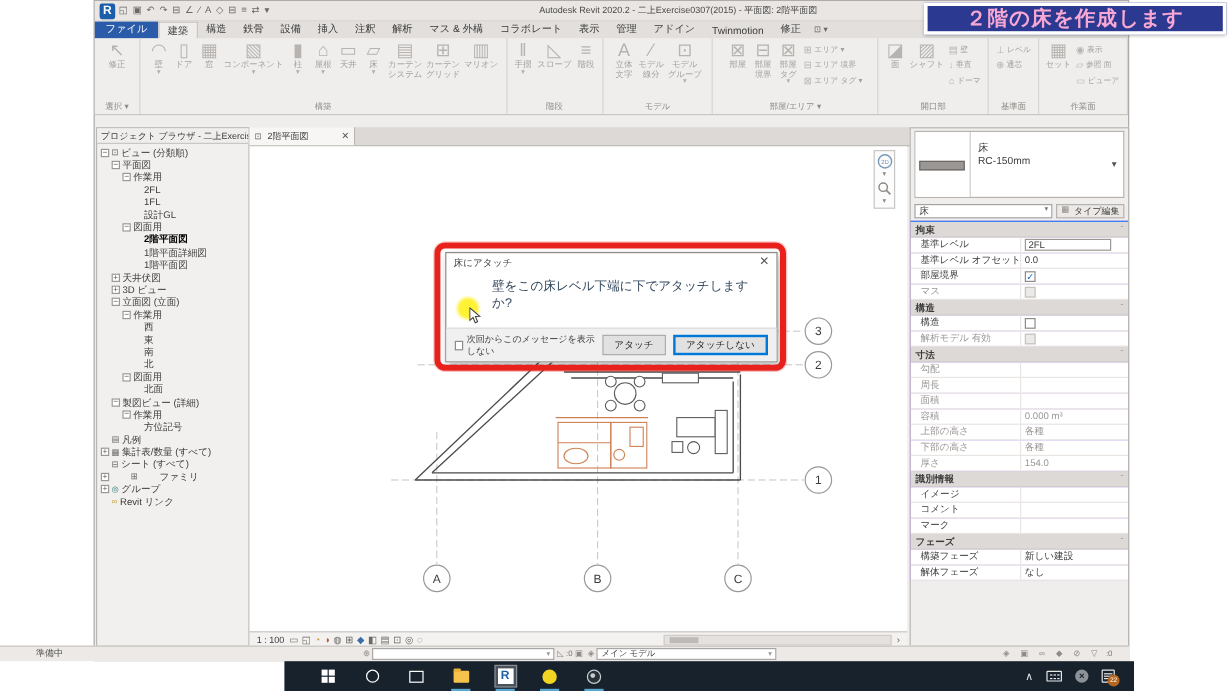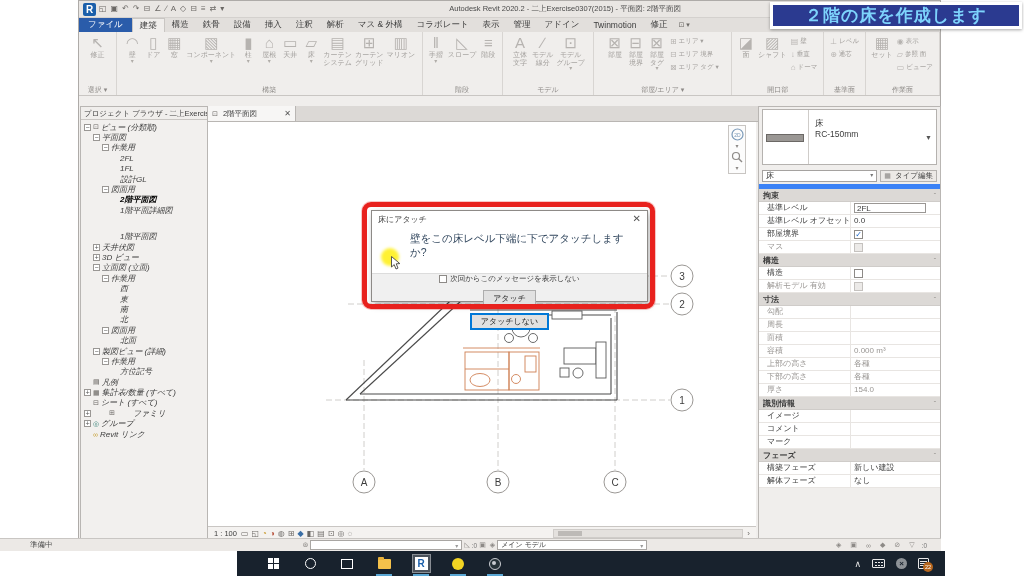--- a/index.html
+++ b/index.html
@@ -36,21 +36,21 @@
   .btn-big .ar{font-size:6px;color:#b0ada9;line-height:5px;}
   .btn-stack{display:flex;flex-direction:column;justify-content:flex-start;padding-top:1px;}
   .stk{display:flex;align-items:center;height:13px;gap:2px;padding:0 2px;}
   .stk .ic{font-size:8px;color:#b6b3b0;}
   .stk .lb{font-size:6.5px;color:#a3a09d;white-space:nowrap;}
 
   
   .browser{position:absolute;left:1px;top:105px;width:128px;height:433px;background:#f2f0ee;border:1px solid #b9b6b3;}
   .pb-title{height:13px;font-size:7.5px;line-height:13px;padding:0 3px;color:#3c3c3c;border-bottom:1px solid #c9c6c3;background:#f0eeec;white-space:nowrap;overflow:hidden;}
   .tree{padding-top:2px;}
-  .trow{height:10.4px;display:flex;align-items:center;font-size:8px;white-space:nowrap;color:#3c3c3c;font-style:italic;}
+  .trow{height:10.4px;display:flex;align-items:center;font-size:8px;white-space:nowrap;color:#3c3c3c;}
   .trow.bold{font-weight:bold;color:#000;}
   .ebox{width:7px;height:7px;border:1px solid #9a9794;background:#fff;font-size:7px;line-height:5px;text-align:center;color:#555;margin-right:2px;flex:0 0 auto;}
   .espace{width:9px;flex:0 0 auto;}
   .ticon{font-size:7px;margin-right:2px;flex:0 0 auto;}
 
   
   .viewtabs{position:absolute;left:129px;top:105px;width:677px;height:16px;background:#dcd9d6;border-bottom:1px solid #b9b6b3;display:flex;}
   .vtab{width:88px;background:#f7f6f5;border-right:1px solid #b9b6b3;display:flex;align-items:center;gap:3px;padding:0 4px;font-size:7.5px;}
   .canvas{position:absolute;left:129px;top:121px;width:548px;height:404px;background:#fff;overflow:hidden;}
   .navbar{position:absolute;right:10px;top:3px;width:18px;background:rgba(252,252,252,.92);border:1px solid #c8c5c2;display:flex;flex-direction:column;align-items:center;padding:2px 0;gap:2px;}
@@ -67,21 +67,21 @@
   .props{position:absolute;left:679px;top:105px;width:183px;height:433px;background:#f0eeec;border:1px solid #b9b6b3;display:flex;flex-direction:column;}
   .pp-title{height:14px;font-size:8px;line-height:14px;padding:0 4px;border-bottom:1px solid #c9c6c3;}
   .type-sel{margin:2px 3px;height:56px;background:#fff;border:1px solid #b5b2af;display:flex;align-items:stretch;position:relative;}
   .thumb{width:46px;border-right:1px solid #cfccc9;position:relative;background:#fff;flex:0 0 auto;}
   .thumb .slab{position:absolute;left:3px;top:24px;width:38px;height:8px;background:#9a9794;border:1px solid #6b6865;}
   .ts-text{padding:8px 4px 0 6px;font-size:8.5px;line-height:11px;}
   .ts-arrow{position:absolute;right:4px;top:24px;font-size:7px;color:#555;}
   .filter-row{display:flex;align-items:center;gap:3px;padding:1px 3px;height:17px;}
   .f-combo{flex:1;height:12px;background:#fff;border:1px solid #a5a2a0;font-size:8px;line-height:11px;padding:0 3px;display:flex;justify-content:space-between;align-items:center;}
   .f-btn{height:12px;border:1px solid #b5b2af;background:#ece9e6;font-size:7.5px;line-height:11px;padding:0 3px;display:flex;align-items:center;gap:2px;}
-  .pgrid{background:#6d28d9;border-top:5px solid #3b82f6;}
+  .pgrid{background:#6d28d9;border-top:1px solid #3b82f6;}
   .sec{height:13px;background:#dcd9d6;font-size:8px;font-weight:bold;line-height:13px;padding:0 4px;color:#3c3c3c;display:flex;justify-content:space-between;border-bottom:1px solid #cfccc9;}
   .prow{height:13px;display:flex;border-bottom:1px solid #e8e5e2;font-size:8px;background:#fff;}
   .prow .pl{width:92px;padding:0 0 0 8px;line-height:12px;border-right:1px solid #e8e5e2;white-space:nowrap;overflow:hidden;}
   .prow .pv{flex:1;padding:0 3px;line-height:12px;display:flex;align-items:center;}
   .muted{color:#9a9794;}
   .inputbox{border:1px solid #9a9794;background:#fff;height:10px;line-height:9px;padding:0 2px;min-width:72px;font-size:8px;}
   .cb{width:9px;height:9px;border:1px solid #8d8a87;background:#fff;font-size:8px;line-height:8px;text-align:center;color:#1a66c6;}
   .cb.dis{background:#eceae8;border-color:#c5c2bf;}
   .pp-bottom{margin-top:auto;height:16px;display:flex;align-items:center;justify-content:space-between;padding:0 4px;background:#f0eeec;border-top:1px solid #cfccc9;}
   .pp-link{font-size:7.5px;color:#1d5fae;text-decoration:underline;}
@@ -91,30 +91,30 @@
   .statusbar{position:absolute;left:0;top:538px;width:941px;height:13px;background:#ece9e6;border-top:1px solid #c9c6c3;display:flex;align-items:center;font-size:7.5px;color:#4a4a4a;}
   .sb-combo{height:10px;background:#fff;border:1px solid #a9a6a3;display:flex;align-items:center;justify-content:space-between;font-size:7px;padding:0 3px;color:#3c3c3c;}
   .sb-ic{font-size:7px;color:#8d8a87;margin:0 2px;}
 
   
   .redbox{position:absolute;left:362px;top:202px;width:293px;height:107px;border:5px solid #e8211d;border-radius:9px;z-index:30;pointer-events:none;box-shadow:0 0 0 1px rgba(232,33,29,.25);}
   .dialog{position:absolute;left:371px;top:210px;width:277px;height:92px;background:#fff;border:1px solid #8d8a87;box-shadow:2px 3px 7px rgba(0,0,0,.3);z-index:29;display:flex;flex-direction:column;}
   .dlg-head{height:16px;display:flex;justify-content:space-between;align-items:center;padding:0 6px;font-size:8px;color:#3c3c3c;}
   .dlg-x{font-size:10px;color:#555;line-height:10px;}
   .dlg-msg{padding:5px 10px;font-size:10.5px;color:#32475e;margin-left:28px;}
-  .dlg-foot{margin-top:auto;height:28px;background:#f0f0f0;border-top:1px solid #dcdcdc;display:flex;align-items:center;padding:0 7px;gap:6px;flex-direction:column;}
+  .dlg-foot{margin-top:auto;height:28px;background:#f0f0f0;border-top:1px solid #dcdcdc;display:flex;align-items:center;padding:0 7px;gap:6px;}
   .dlg-check{display:flex;align-items:center;gap:3px;font-size:7.5px;color:#3c3c3c;flex:1;}
   .dcb{width:8px;height:8px;border:1px solid #8d8a87;background:#fff;}
   .dbtn{height:17px;background:#e1e1e1;border:1px solid #adadad;font-size:8px;padding:0 9px;line-height:15px;color:#1e1e1e;}
   .dbtn.focus{border:2px solid #0078d7;line-height:13px;}
   .glow{position:absolute;left:381px;top:248px;width:18px;height:18px;border-radius:50%;background:rgba(255,238,0,.8);filter:blur(1.5px);z-index:31;}
   .cursor{position:absolute;left:391px;top:256px;z-index:32;}
 
   
-  .banner{position:absolute;left:770px;top:2px;width:252px;height:27px;background:#2b3a90;border:3px solid #fff;box-shadow:0 1px 3px rgba(0,0,0,.35);display:flex;align-items:center;justify-content:center;color:#7dd3fc;font-size:17px;font-weight:bold;letter-spacing:1px;z-index:60;}
+  .banner{position:absolute;left:770px;top:2px;width:252px;height:27px;background:#2b3a90;border:3px solid #fff;box-shadow:0 1px 3px rgba(0,0,0,.35);display:flex;align-items:center;justify-content:center;color:#f9a8d4;font-size:17px;font-weight:bold;letter-spacing:1px;z-index:60;}
 
   
   .taskbar{position:absolute;left:237px;top:551px;width:708px;height:25px;background:#18222d;z-index:40;display:flex;align-items:center;padding-left:26px;gap:17px;}
   .tb-app{position:relative;width:20px;height:25px;display:flex;align-items:center;justify-content:center;}
   .tb-app .uline{position:absolute;bottom:0;left:2px;width:16px;height:2px;background:#5aa7d4;}
   .win-logo{width:11px;height:11px;display:grid;grid-template-columns:5px 5px;grid-template-rows:5px 5px;gap:1px;}
   .win-logo div{background:#fff;}
   .cortana{width:11px;height:11px;border:1.5px solid #fff;border-radius:50%;}
   .taskview{width:12px;height:10px;border:1.5px solid #fff;}
   .folder{width:13px;height:10px;background:#f5c24b;border-radius:1px;position:relative;}
@@ -433,21 +433,21 @@
             <span>図面用</span>
           </div>
           <div class="trow bold" style="padding-left: 30px;">
             <span class="espace"></span>
             <span>2階平面図</span>
           </div>
           <div class="trow" style="padding-left: 30px;">
             <span class="espace"></span>
             <span>1階平面詳細図</span>
           </div>
-          <div class="trow" style="padding-left: 30px; margin-top: 16px;">
+          <div class="trow" style="padding-left: 30px;">
             <span class="espace"></span>
             <span>1階平面図</span>
           </div>
           <div class="trow" style="padding-left: 12px;">
             <span class="ebox">+</span>
             <span>天井伏図</span>
           </div>
           <div class="trow" style="padding-left: 12px;">
             <span class="ebox">+</span>
             <span>3D ビュー</span>

